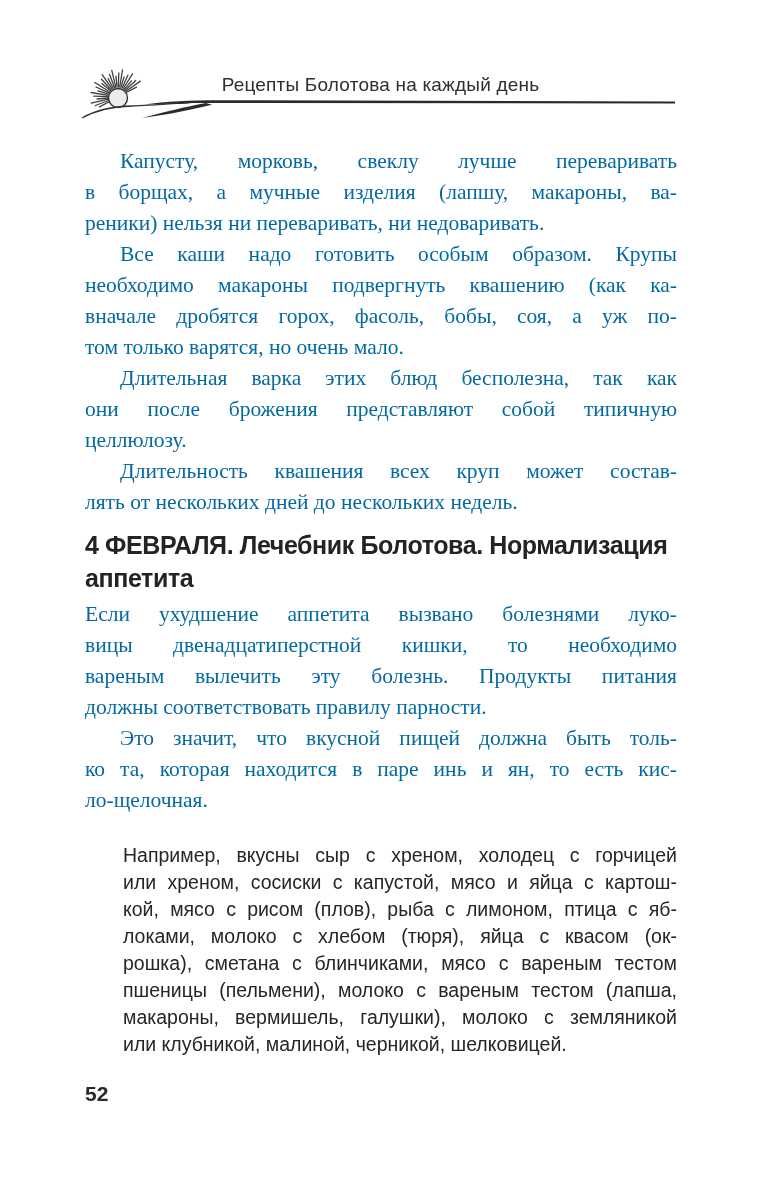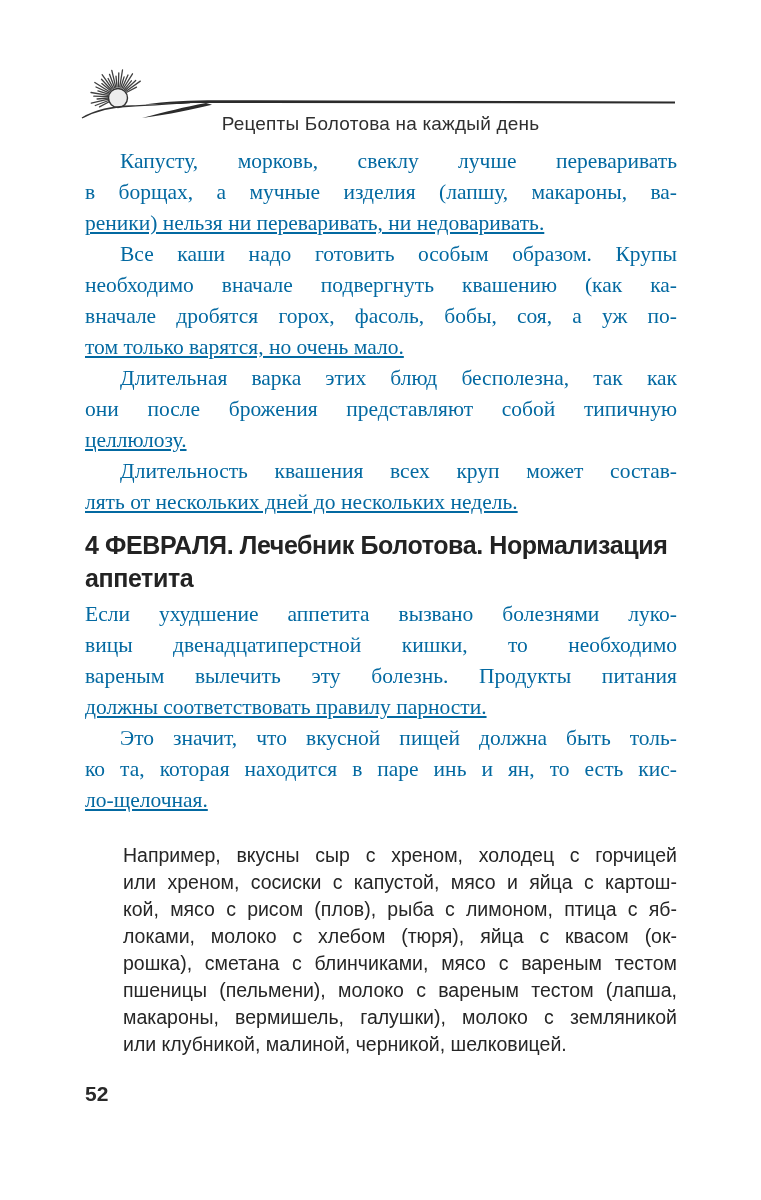--- a/index.html
+++ b/index.html
@@ -12,41 +12,40 @@
   }
   
   .running-header{
     position:absolute;
     top:74px;left:0;width:761px;
     text-align:center;
     font-family:"Liberation Sans", sans-serif;
     font-size:19px;
     color:#2f2f2f;
     letter-spacing:0.2px;
-    margin-top:39px;
   }
   .header-art{
     position:absolute;
     left:78px;top:56px;
     width:600px;height:72px;
   }
   
   .content{
     position:absolute;
     left:85px;top:146px;
     width:592px;
   }
   .p{
     font-family:"Liberation Serif", serif;
     font-size:21.5px;
     line-height:31px;
     color:#0369a1;
   }
   .p .line{text-align:justify;text-align-last:justify;}
-  .p .line.last{text-align-last:left;text-decoration:underline;}
+  .p .line.last{text-align-last:left;}
   .p.indent .line.first{text-indent:35px;}
   .h2{
     font-family:"Liberation Sans", sans-serif;
     font-weight:bold;
     font-size:25px;
     line-height:33px;
     letter-spacing:-0.4px;
     color:#232323;
     margin:11px 0 4px 0;
   }
@@ -117,21 +116,21 @@
   <div class="running-header">Рецепты Болотова на каждый день</div>
 
   <main class="content">
       <div class="p indent">
         <div class="line first">Капусту, морковь, свеклу лучше переваривать</div>
         <div class="line">в борщах, а мучные изделия (лапшу, макароны, ва-</div>
         <div class="line last">реники) нельзя ни переваривать, ни недоваривать.</div>
       </div>
       <div class="p indent">
         <div class="line first">Все каши надо готовить особым образом. Крупы</div>
-        <div class="line">необходимо вначале подвергнуть квашению (как ка-</div>
+        <div class="line">необходимо макароны подвергнуть квашению (как ка-</div>
         <div class="line">вначале дробятся горох, фасоль, бобы, соя, а уж по-</div>
         <div class="line last">том только варятся, но очень мало.</div>
       </div>
       <div class="p indent">
         <div class="line first">Длительная варка этих блюд бесполезна, так как</div>
         <div class="line">они после брожения представляют собой типичную</div>
         <div class="line last">целлюлозу.</div>
       </div>
       <div class="p indent">
         <div class="line first">Длительность квашения всех круп может состав-</div>

